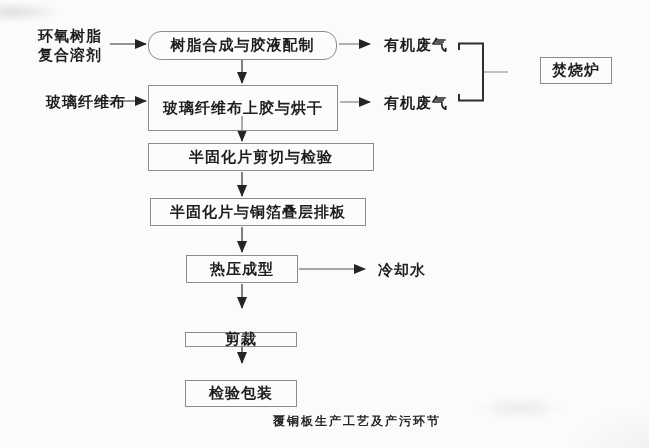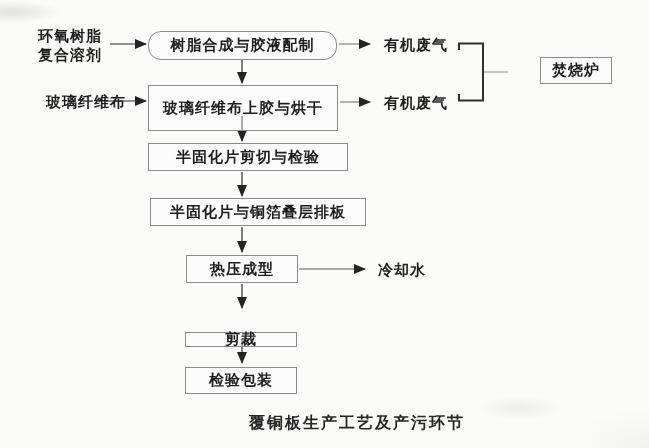--- a/index.html
+++ b/index.html
@@ -50,21 +50,21 @@
   .flabel.two-line {
     text-align: center;
     line-height: 19px;
   }
   #caption {
     position: absolute;
     left: 222px;
     top: 413px;
     width: 270px;
     text-align: center;
-    font-size: 16px;
+    font-size: 12px;
     font-weight: 600;
     letter-spacing: 2px;
     color: #262626;
   }
 </style>
 </head>
 <body>
 
 <div id="canvas">
 
@@ -92,25 +92,25 @@
   </svg>
 
   <div class="flabel two-line" style="left:28px; top:26px; width:84px;">
     <div>环氧树脂</div>
     <div>复合溶剂</div>
   </div>
   <div class="flabel" style="left:26px; top:93px;margin-left:20px;">玻璃纤维布</div>
 
   <div class="pbox" style="left:148px; top:31px; width:189px; height:29px;border-radius:13px;">树脂合成与胶液配制</div>
   <div class="pbox" style="left:148px; top:85px; width:190px; height:46px;">玻璃纤维布上胶与烘干</div>
-  <div class="pbox" style="left:148px; top:143px; width:200px; height:28px;text-align:right;">半固化片剪切与检验</div>
+  <div class="pbox" style="left:148px; top:143px; width:226px; height:28px;text-align:right;">半固化片剪切与检验</div>
   <div class="pbox" style="left:150px; top:198px; width:216px; height:28px;">半固化片与铜箔叠层排板</div>
   <div class="pbox" style="left:186px; top:255px; width:112px; height:28px;">热压成型</div>
   <div class="pbox" style="left:185px; top:311px; width:112px; height:15px;margin-top:21px;">剪裁</div>
-  <div class="pbox" style="left:185px; top:367px; width:112px; height:27px;">检验包装</div>
+  <div class="pbox" style="left:185px; top:380px; width:112px; height:27px;">检验包装</div>
 
   <div class="flabel" style="left:384px; top:36px;">有机废气</div>
   <div class="flabel" style="left:384px; top:94px;">有机废气</div>
   <div class="flabel" style="left:378px; top:261px;">冷却水</div>
 
   <div class="pbox" style="left:509px; top:57px; width:72px; height:27px;margin-left:31px;">焚烧炉</div>
 
   <div id="caption">覆铜板生产工艺及产污环节</div>
 
 </div>

